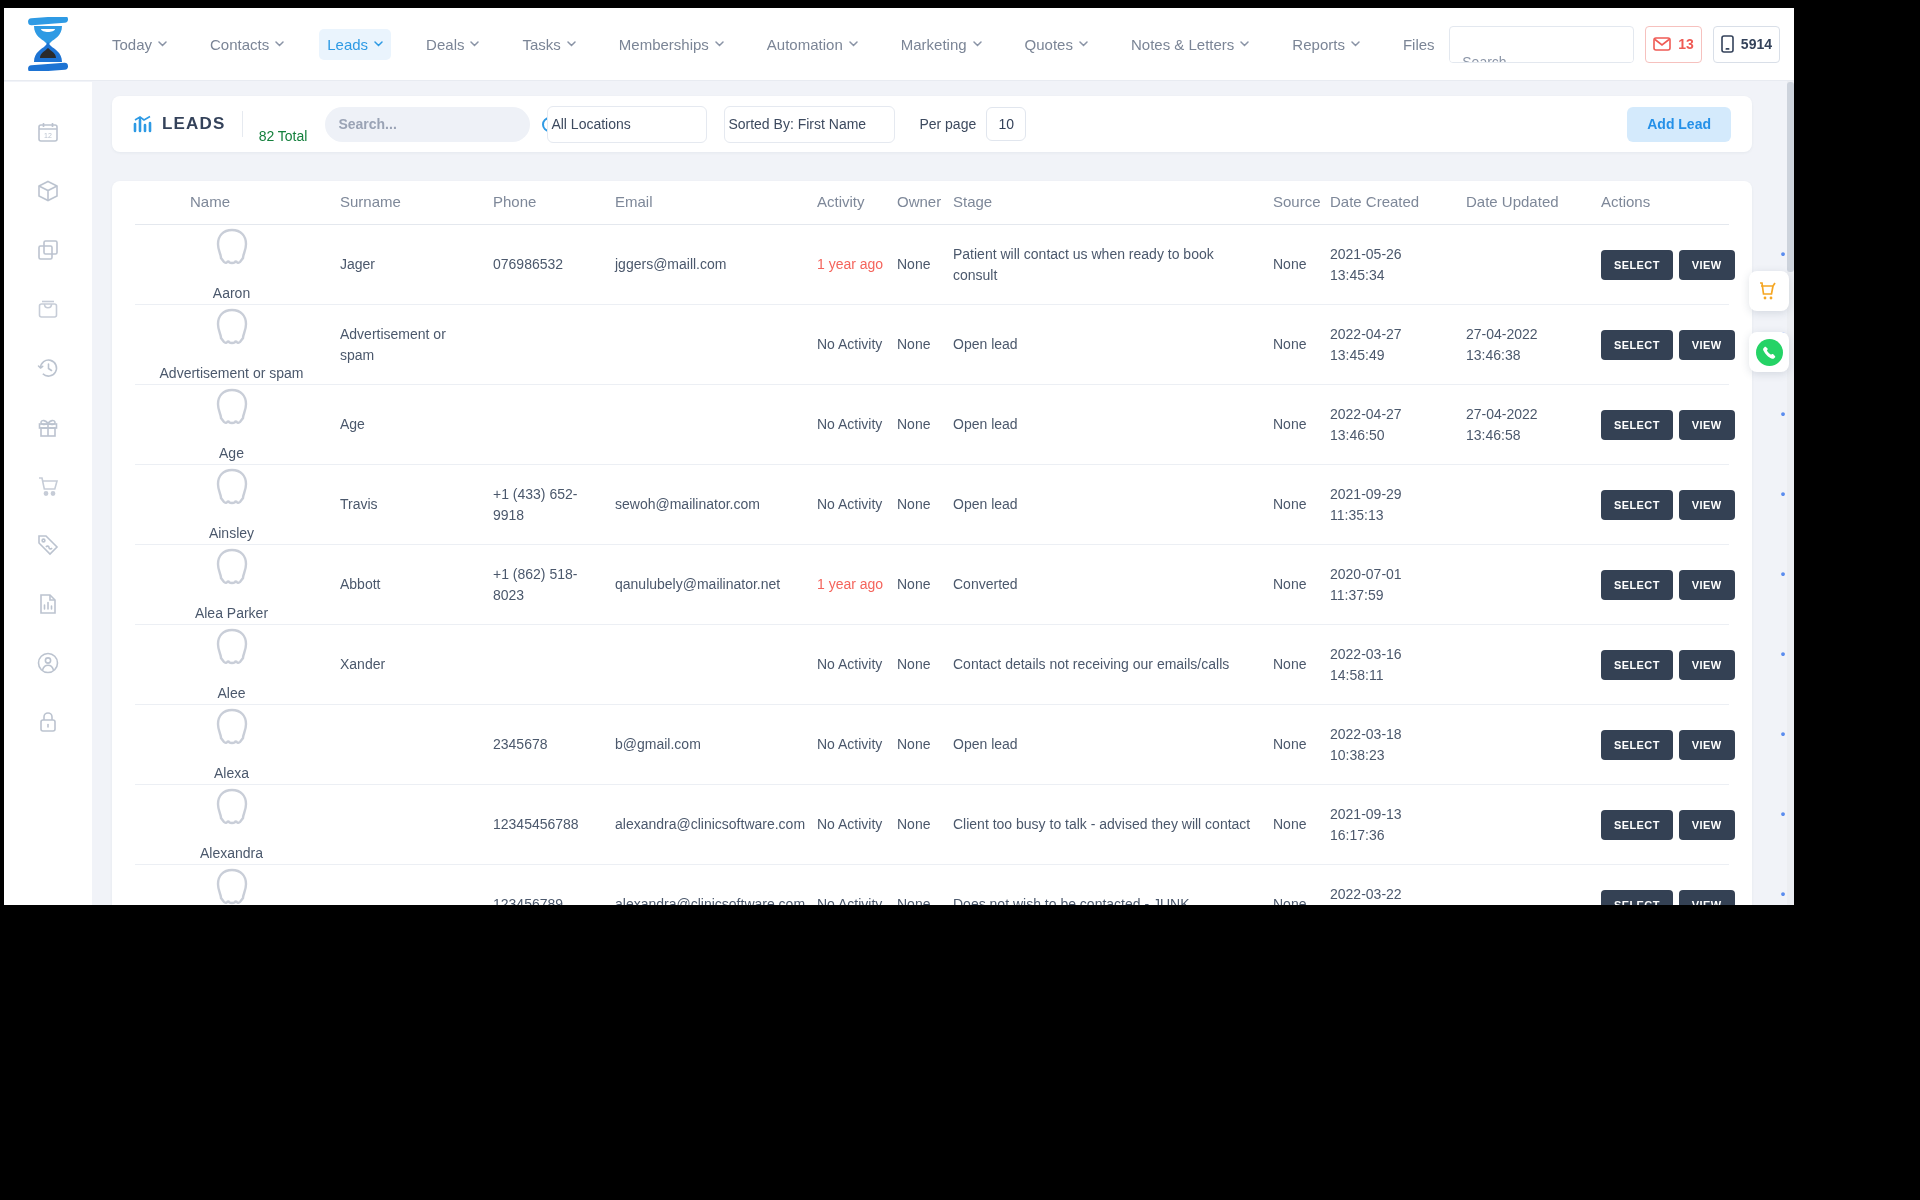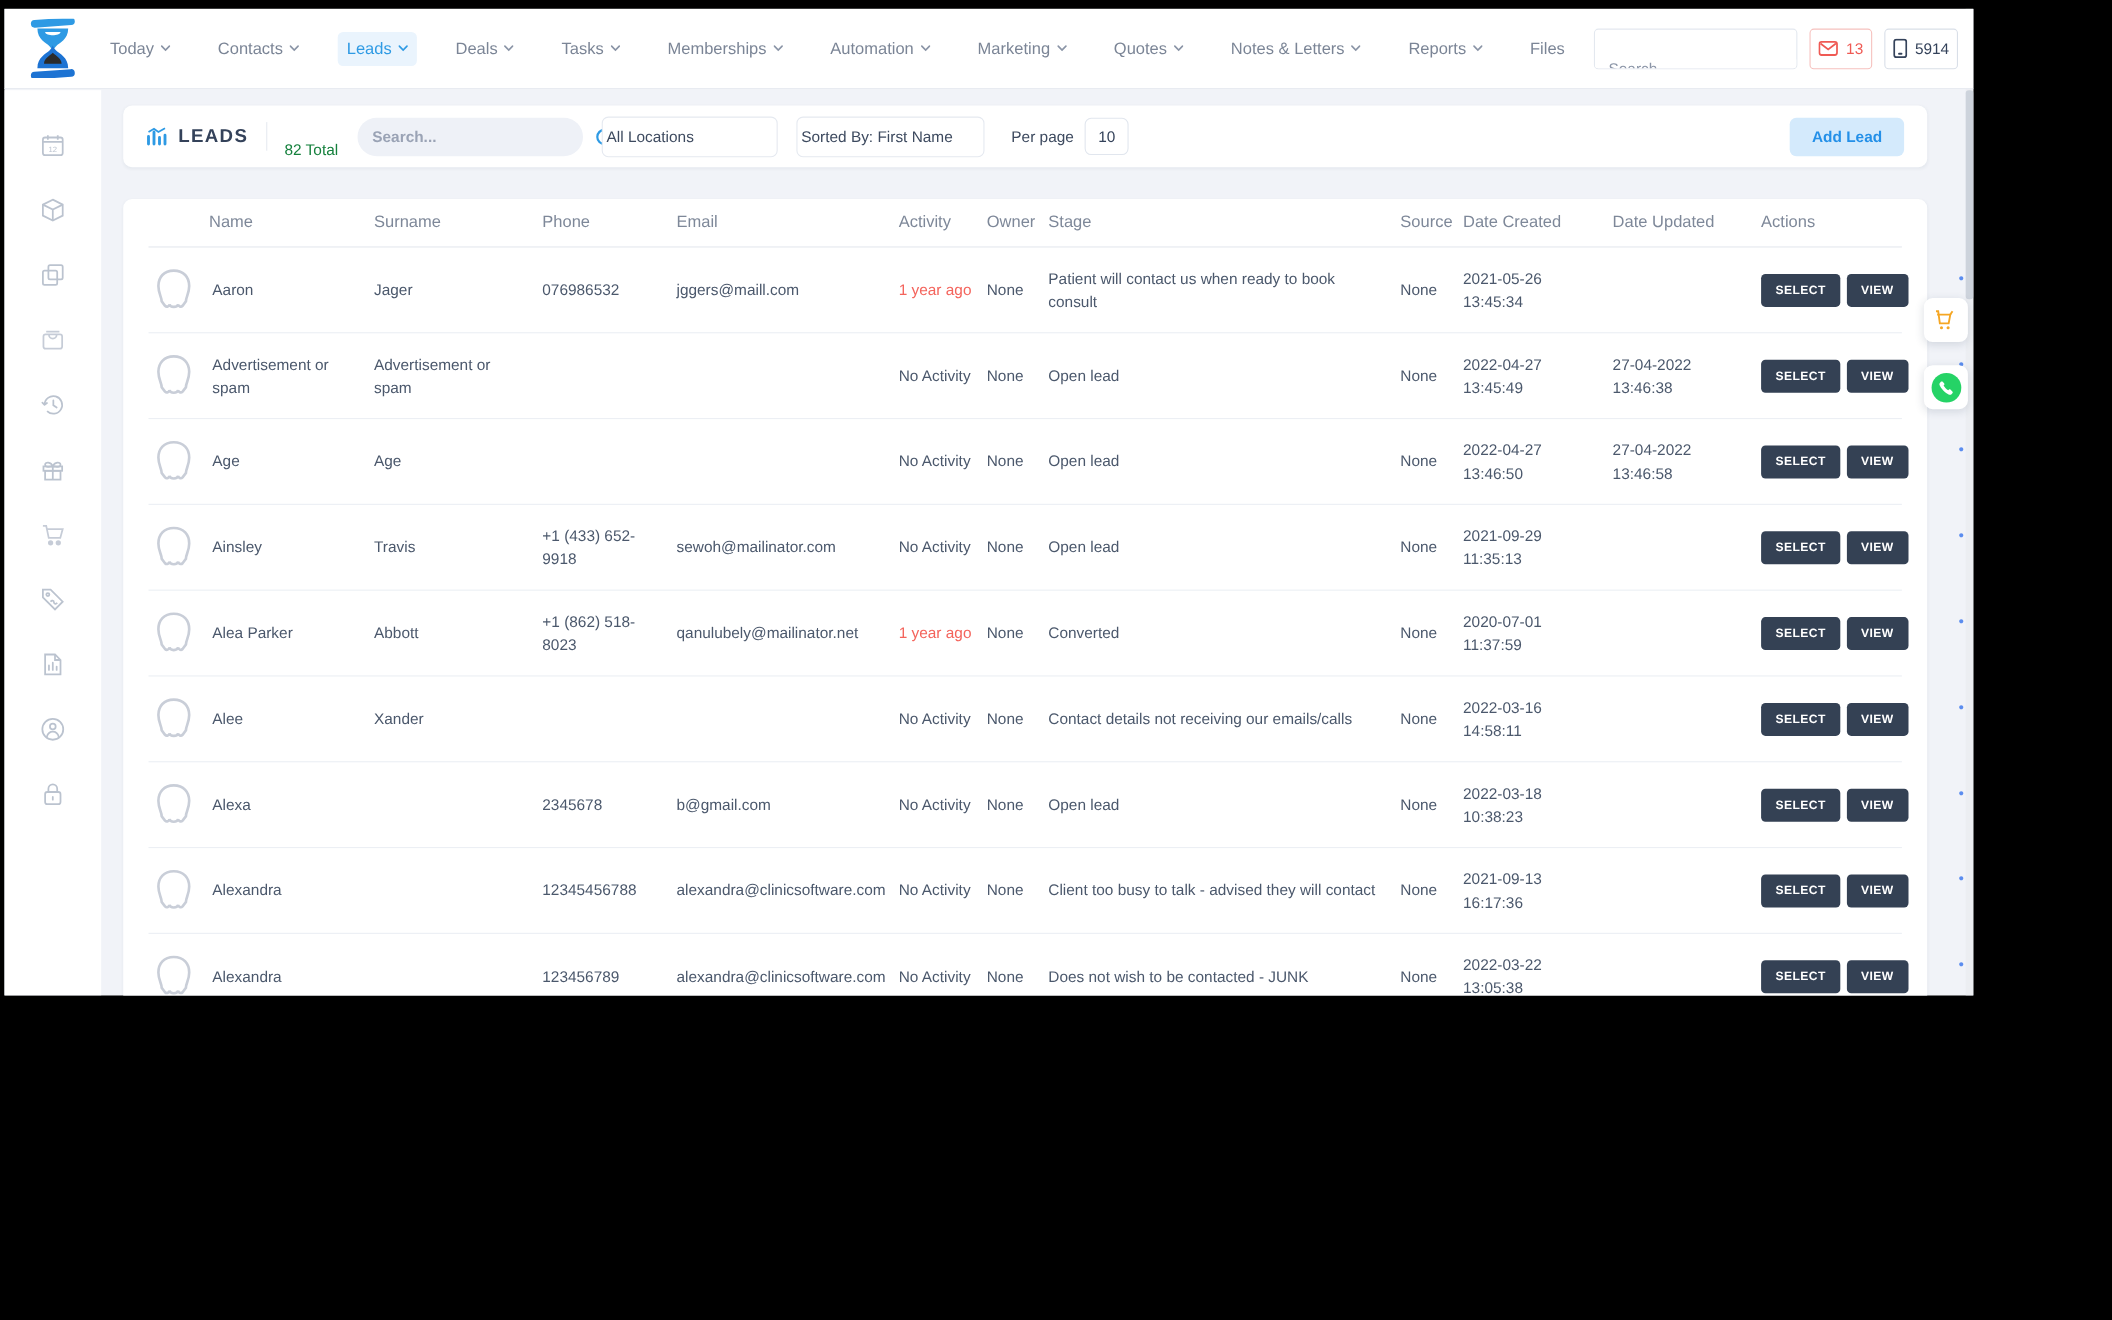--- a/index.html
+++ b/index.html
@@ -2,30 +2,30 @@
 <html><head>
 <meta charset="utf-8">
 <style>
   * { box-sizing: border-box; margin: 0; padding: 0; }
   html,body { width:1920px; height:1200px; background:#000; font-family:"Liberation Sans", sans-serif; overflow:hidden; }
   .app { position:absolute; left:4px; top:8px; width:1790px; height:897px; background:#f1f3f8; overflow:hidden; }
 
   
   .topbar { position:absolute; left:0; top:0; width:100%; height:73px; background:#fff; border-bottom:1px solid #e8ebf1; display:flex; align-items:center; z-index:5; }
   .logo-box { width:88px; display:flex; justify-content:center; align-items:center; flex:0 0 88px; }
-  .nav { display:flex; align-items:center; gap:27px; white-space:nowrap; }
+  .nav { display:flex; align-items:center; gap:27px; margin-left:12px; white-space:nowrap; }
   .nav-item { display:flex; align-items:center; gap:6px; color:#7b8596; font-size:15px; font-weight:500; cursor:pointer; padding:7px 8px; border-radius:5px; }
   .nav-item.active { color:#2e9ae4; background:#eaf4fd; }
   .caret { width:9px; height:6px; display:inline-block; }
   .caret svg { display:block; }
   .top-right { margin-left:auto; display:flex; align-items:center; gap:11px; padding-right:14px; }
   .search-wrap { width:185px; height:37px; border:1px solid #e3e8ef; border-radius:4px; background:#fff; display:flex; align-items:center; overflow:hidden; }
   .search-wrap input { flex:1; border:0; outline:none; padding:0 12px; font-size:14px; color:#45536a; font-family:"Liberation Sans", sans-serif;margin-top:36px; }
   .search-wrap input::placeholder { color:#8b95a7; }
-  .badge { height:37px; border:1px solid #d9dfe8; border-radius:4px; background:#fff; display:flex; align-items:center; gap:7px; padding:0 7px; font-size:14px; font-weight:normal; color:#34425a; cursor:pointer; }
+  .badge { height:37px; border:1px solid #d9dfe8; border-radius:4px; background:#fff; display:flex; align-items:center; gap:7px; padding:0 7px; font-size:14px; font-weight:bold; color:#34425a; cursor:pointer; }
   .badge.mail { border-color:#f6c1be; color:#ef5a54; }
 
   
   .sidebar { position:absolute; left:0; top:74px; width:88px; bottom:0; background:#fff; display:flex; flex-direction:column; align-items:center; padding-top:38px; gap:35px; z-index:4; }
   .side-icon { width:24px; height:24px; cursor:pointer; opacity:.95; }
   .side-icon svg { display:block; }
 
   
   .main { position:absolute; left:88px; top:74px; right:0; bottom:0; }
 
@@ -44,21 +44,21 @@
   .pp-box { margin-left:10px; width:40px; height:34px; border:1px solid #e1e6ee; border-radius:6px; display:flex; align-items:center; justify-content:center; font-size:14px; font-weight:500; color:#34425a; background:#fff; }
   .add-btn { margin-left:auto; height:35px; padding:0 20px; background:#d4eafc; color:#2490e8; font-size:14px; font-weight:bold; border:0; border-radius:6px; cursor:pointer; font-family:"Liberation Sans", sans-serif; }
 
   .table-card { position:absolute; left:20px; top:99px; width:1640px; height:900px; background:#fff; border-radius:8px 8px 0 0; box-shadow:0 1px 3px rgba(40,60,90,.06); padding:0 23px; }
   .grid-row { display:grid; grid-template-columns:205px 153px 122px 202px 80px 56px 320px 57px 136px 135px 1fr; align-items:center; }
   .thead { height:44px; border-bottom:1px solid #e4e8ee; color:#7e8899; font-size:15px; }
   .thead .col-name { padding-left:55px; }
   .trow { min-height:78px; border-bottom:1px solid #eceff4; color:#4b586c; font-size:14px; }
   .trow:last-child { border-bottom:0; }
   .cell { line-height:1.5; padding-right:12px; }
-  .name-cell { display:flex; align-items:center; gap:12px; }
+  .name-cell { display:flex; align-items:center; gap:12px;flex-direction:column; }
   .lead-avatar { width:46px; height:46px; flex:0 0 46px; }
   .alert { color:#f4645c; }
   .actions-cell { display:flex; flex-direction:row; align-items:flex-start; gap:3px; padding:8px 0; }
   .btn-row { display:flex; gap:6px; }
   .act-btn { background:#344154; color:#fff; border:0; border-radius:4px; font-size:11px; font-weight:bold; letter-spacing:.4px; padding:9px 13px; cursor:pointer; font-family:"Liberation Sans", sans-serif; }
   .more-dots { width:109px; text-align:center; color:#5b8def; font-size:13px; font-weight:bold; letter-spacing:3px; line-height:8px; cursor:pointer; }
 
   
   .float-btn { position:absolute; width:40px; height:40px; background:#fff; border-radius:8px; box-shadow:0 2px 8px rgba(40,60,90,.15); display:flex; align-items:center; justify-content:center; cursor:pointer; z-index:8; }
   .float-cart { right:5px; top:263px; }

